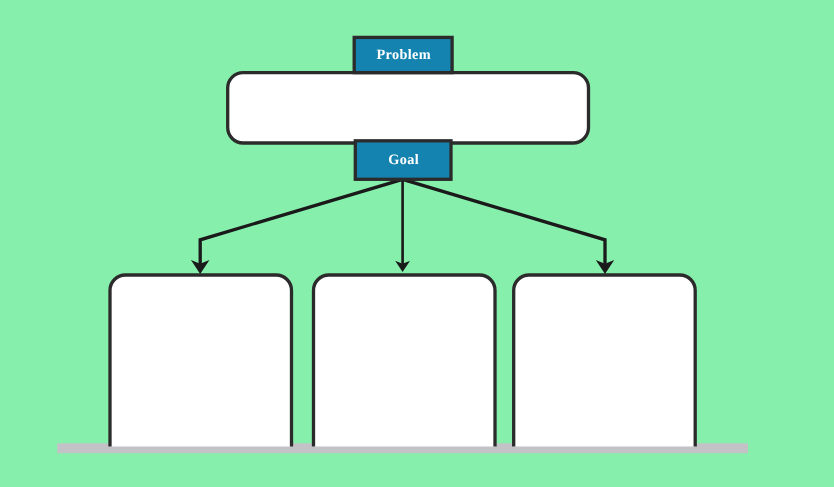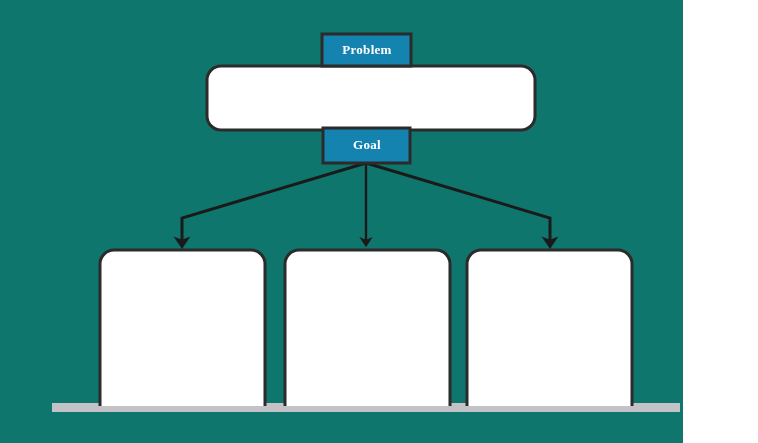--- a/index.html
+++ b/index.html
@@ -6,23 +6,23 @@
   html, body {
     margin: 0;
     padding: 0;
     background: #ffffff;
   }
   body {
     font-family: "Liberation Serif", serif;
   }
   #canvas {
     position: relative;
-    width: 683px;
+    width: 758px;
     height: 443px;
-    background: #0f766e;
+    background: #86efac;
     overflow: hidden;
   }
   #diagram-svg {
     position: absolute;
     left: 0;
     top: 0;
     width: 758px;
     height: 443px;
     display: block;
   }

